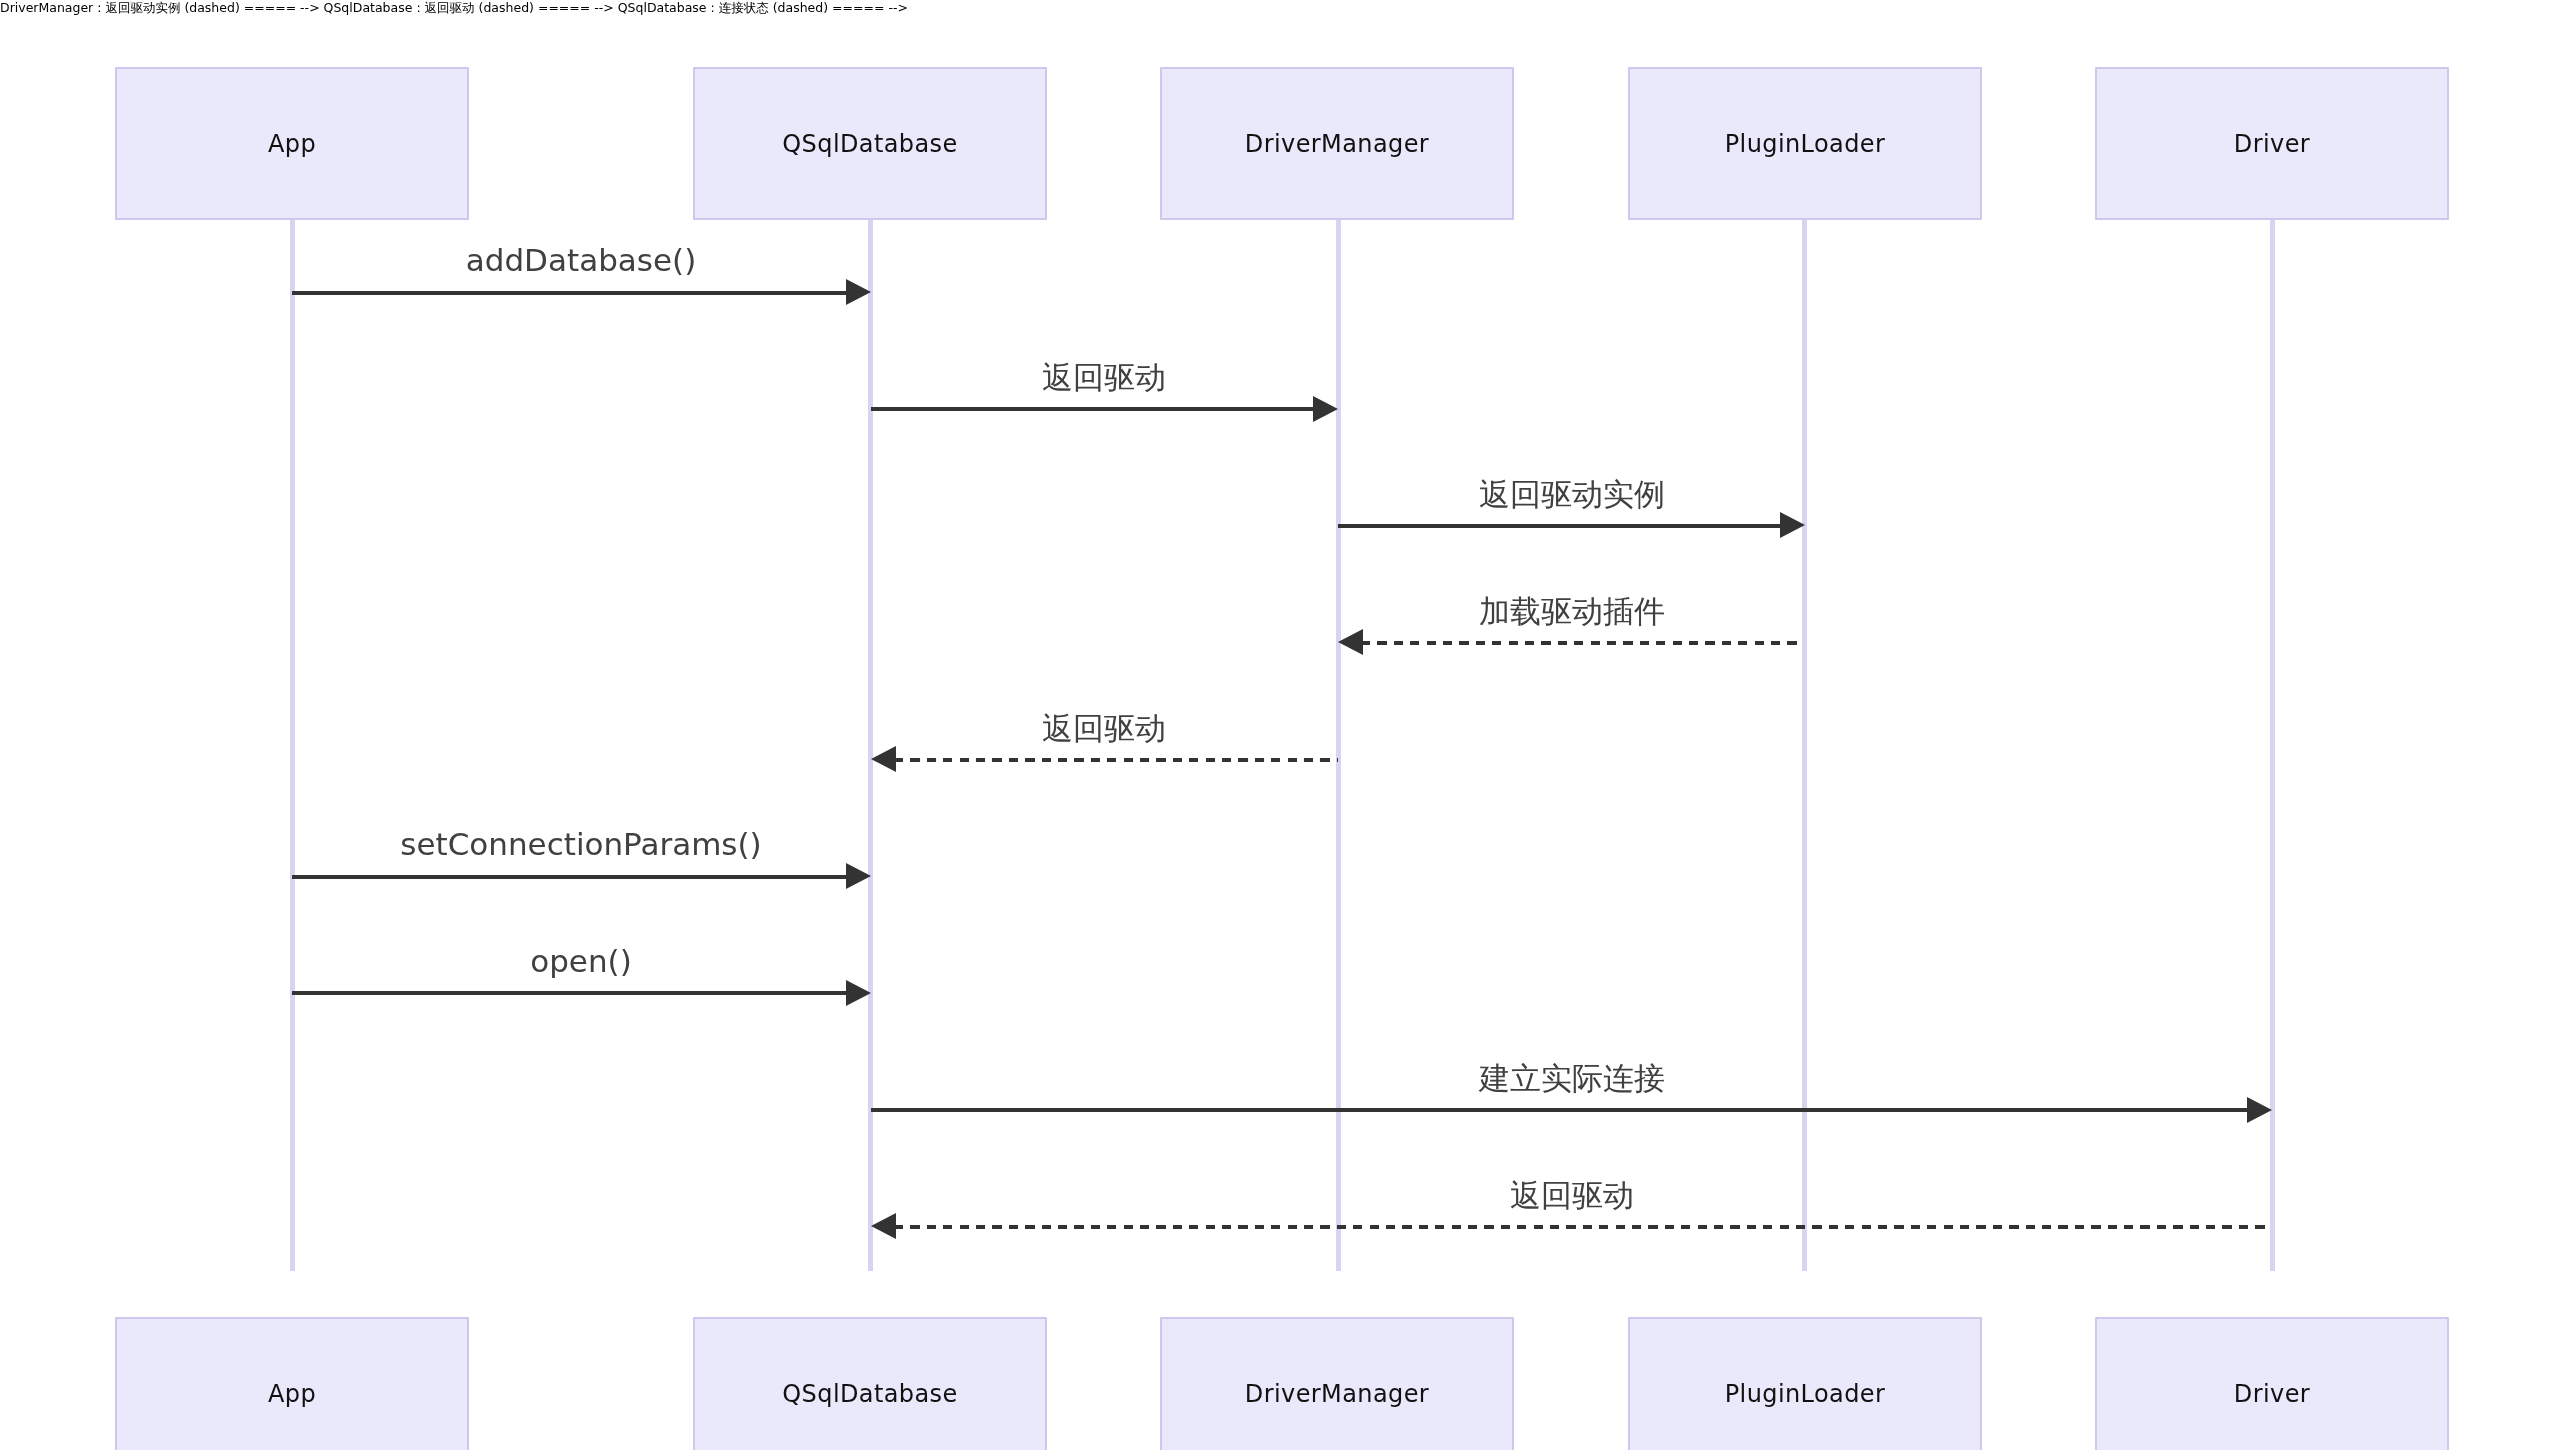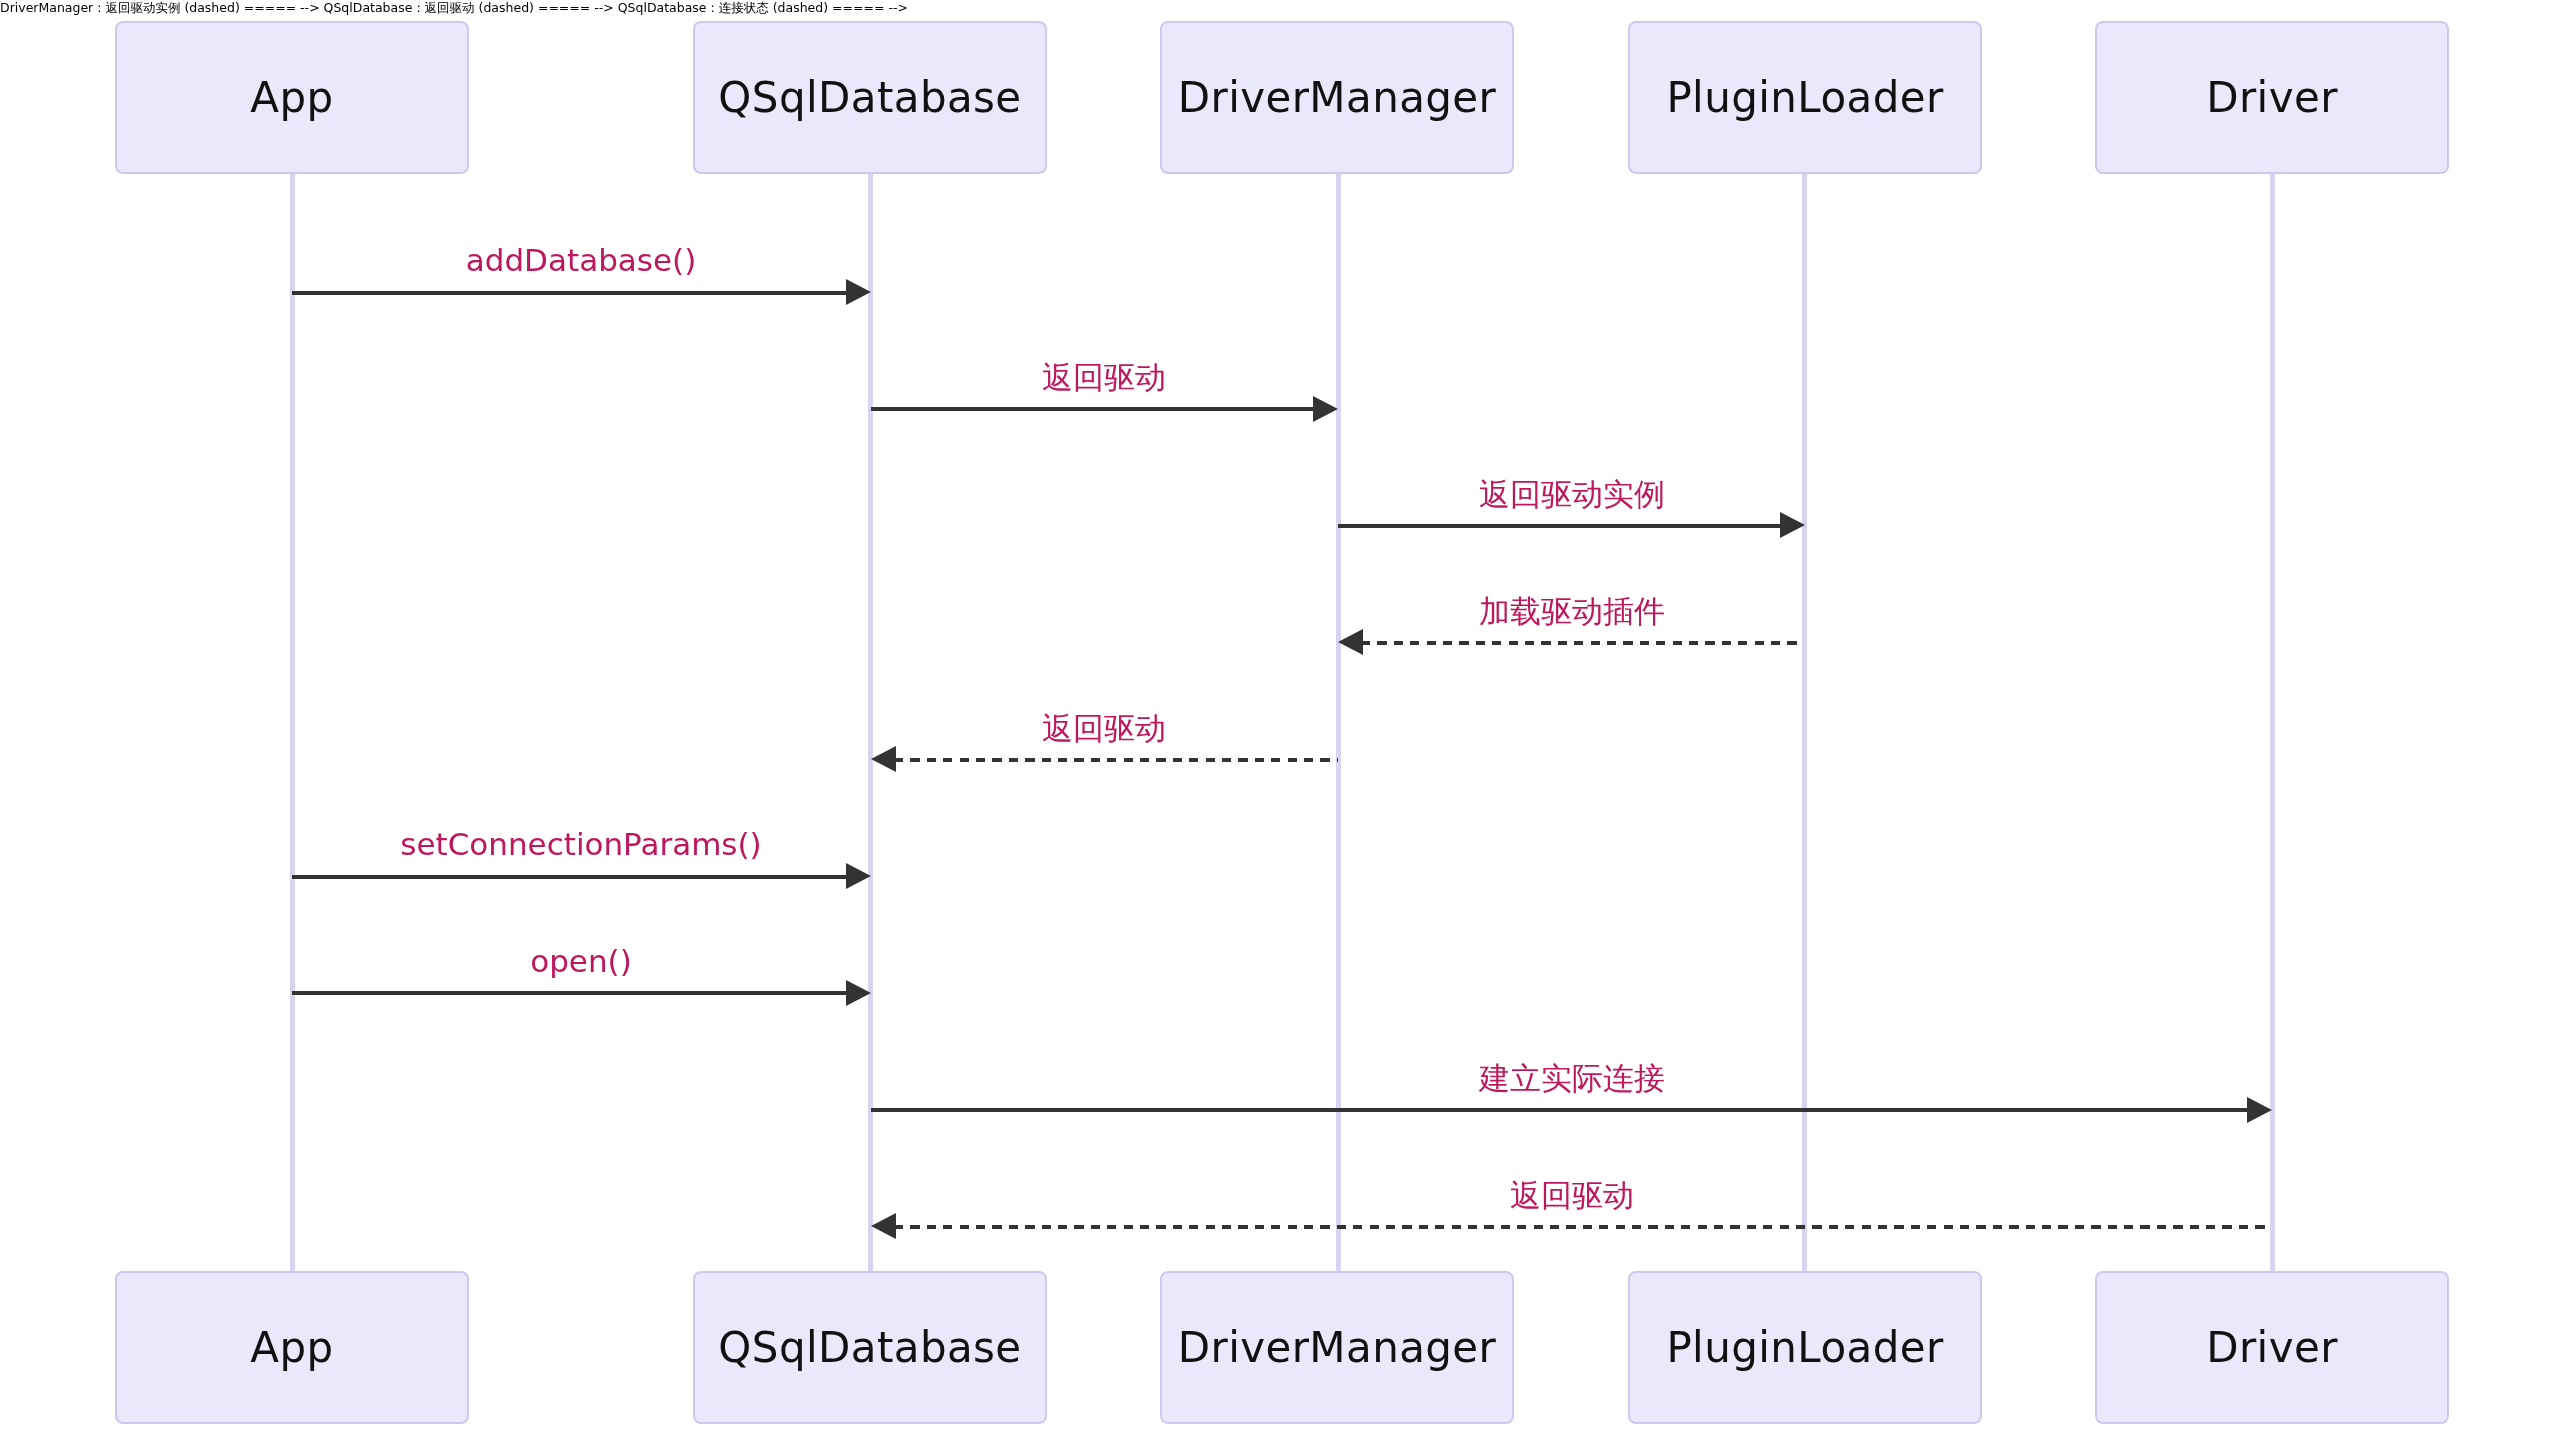--- a/index.html
+++ b/index.html
@@ -15,28 +15,29 @@
     background: #ffffff;
     overflow: hidden;
   }
   .actor-box {
     position: absolute;
     box-sizing: border-box;
     width: 354px;
     height: 153px;
     background: #EAE8FB;
     border: 2.3px solid #CFC7EE;
-    border-radius: 8px;
+    border-radius: 1px;
     display: flex;
     align-items: center;
     justify-content: center;
-    font-size: 42px;
+    font-size: 24px;
     color: #111111;
     letter-spacing: 0.4px;
     z-index: 3;
+    margin-top: 46px;
   }
   .lifeline {
     position: absolute;
     top: 174px;
     height: 1097px;
     width: 4.7px;
     background: #D9D2F0;
     z-index: 1;
   }
   .msg-line {
@@ -56,21 +57,21 @@
     border-bottom: 13.2px solid transparent;
     z-index: 2;
   }
   .arrowhead.right { border-left: 25px solid #333333; }
   .arrowhead.left  { border-right: 25px solid #333333; }
   .msg-label {
     position: absolute;
     transform: translateX(-50%);
     font-size: 31px;
     line-height: 37px;
-    color: #be185d;
+    color: #404040;
     white-space: nowrap;
     z-index: 2;
   }
 </style>
 </head>
 <body>
 
 <div class="diagram">
 
   

